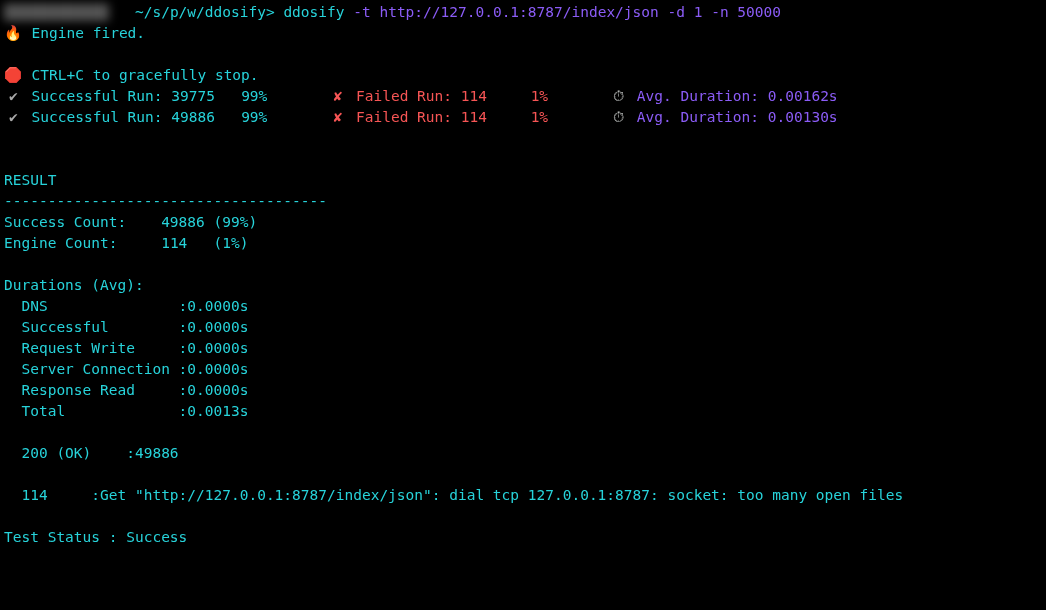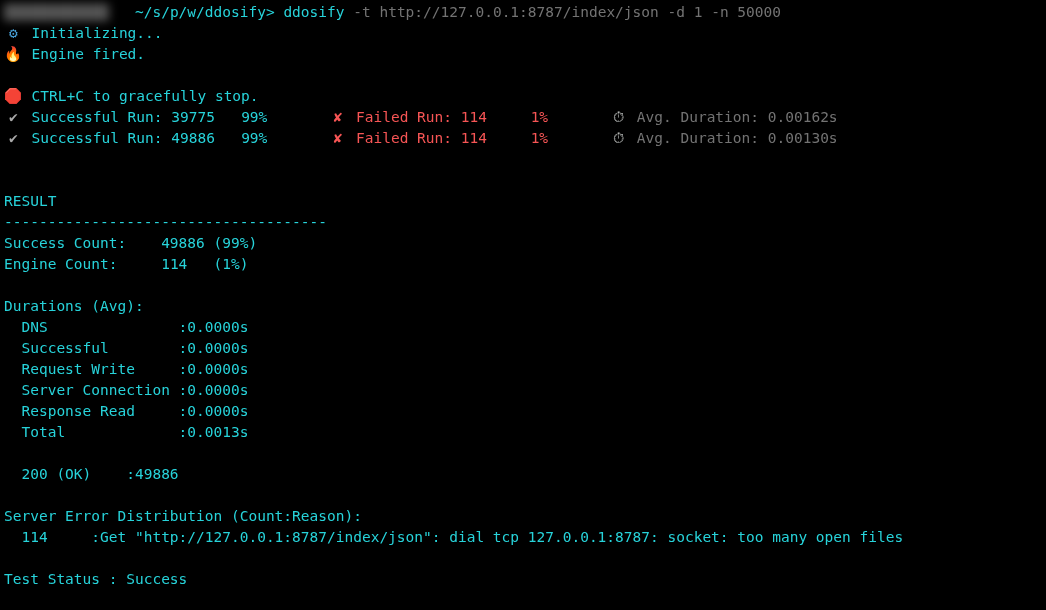--- a/index.html
+++ b/index.html
@@ -11,36 +11,35 @@
     font-size: 14.5px;
     line-height: 1.45;
     width: 1046px;
     height: 610px;
     overflow: hidden;
   }
   .term { padding: 2px 4px; }
   .row { white-space: pre; }
   .cyan { color: #27d3da; }
   .red { color: #f75555; }
-  .white { color: #737373; text-align: right; }
+  .white { color: #8b5cf6; text-align: right; }
   .dim { color: #777; }
   .blur { filter: blur(5px); color:#555; }
   .emoji { display:inline-block; width:1.3em; text-align:center; }
   .gear { color:#4aa6e0; }
   .check { color:#aaa; }
   .stopw { filter:grayscale(30%); }
 </style>
 </head>
 <body>
 
 <div class="term">
 
 <div class="row"><span class="blur">████████████</span><span class="dim">   </span><span class="cyan">~/s/p/w/ddosify</span><span class="cyan">&gt;</span> <span class="cyan">ddosify</span><span class="white"> -t http://127.0.0.1:8787/index/json -d 1 -n 50000</span></div>
 
-<div class="row"><span class="emoji gear">⚙</span> <span class="cyan">Initializing...</span></div>
 <div class="row"><span class="emoji">🔥</span> <span class="cyan">Engine fired.</span></div>
 
 <div class="row">&nbsp;</div>
 
 <div class="row"><span class="emoji">🛑</span> <span class="cyan">CTRL+C to gracefully stop.</span></div>
 
 <div class="row"><span class="emoji check">✔</span> <span class="cyan">Successful Run:</span> <span class="cyan">39775</span>   <span class="cyan">99%</span>       <span class="emoji red">✘</span> <span class="red">Failed Run:</span> <span class="red">114</span>     <span class="red">1%</span>       <span class="emoji stopw">⏱</span> <span class="white">Avg. Duration:</span> <span class="white">0.00162s</span></div>
 
 <div class="row"><span class="emoji check">✔</span> <span class="cyan">Successful Run:</span> <span class="cyan">49886</span>   <span class="cyan">99%</span>       <span class="emoji red">✘</span> <span class="red">Failed Run:</span> <span class="red">114</span>     <span class="red">1%</span>       <span class="emoji stopw">⏱</span> <span class="white">Avg. Duration:</span> <span class="white">0.00130s</span></div>
 
@@ -62,20 +61,19 @@
 <div class="row cyan">  <span>Server Connection</span> :<span>0.0000s</span></div>
 <div class="row cyan">  <span>Response Read</span>     :<span>0.0000s</span></div>
 <div class="row cyan">  <span>Total</span>             :<span>0.0013s</span></div>
 
 <div class="row">&nbsp;</div>
 
 <div class="row cyan">  200 (OK)    :49886</div>
 
 <div class="row">&nbsp;</div>
 
-<div class="row cyan">Server Error Distribution (Count:Reason):</div>
 <div class="row cyan">  114     :Get "http://127.0.0.1:8787/index/json": dial tcp 127.0.0.1:8787: socket: too many open files</div>
 
 <div class="row">&nbsp;</div>
 
 <div class="row cyan">Test Status : Success</div>
 
 </div>
 
 </body></html>

